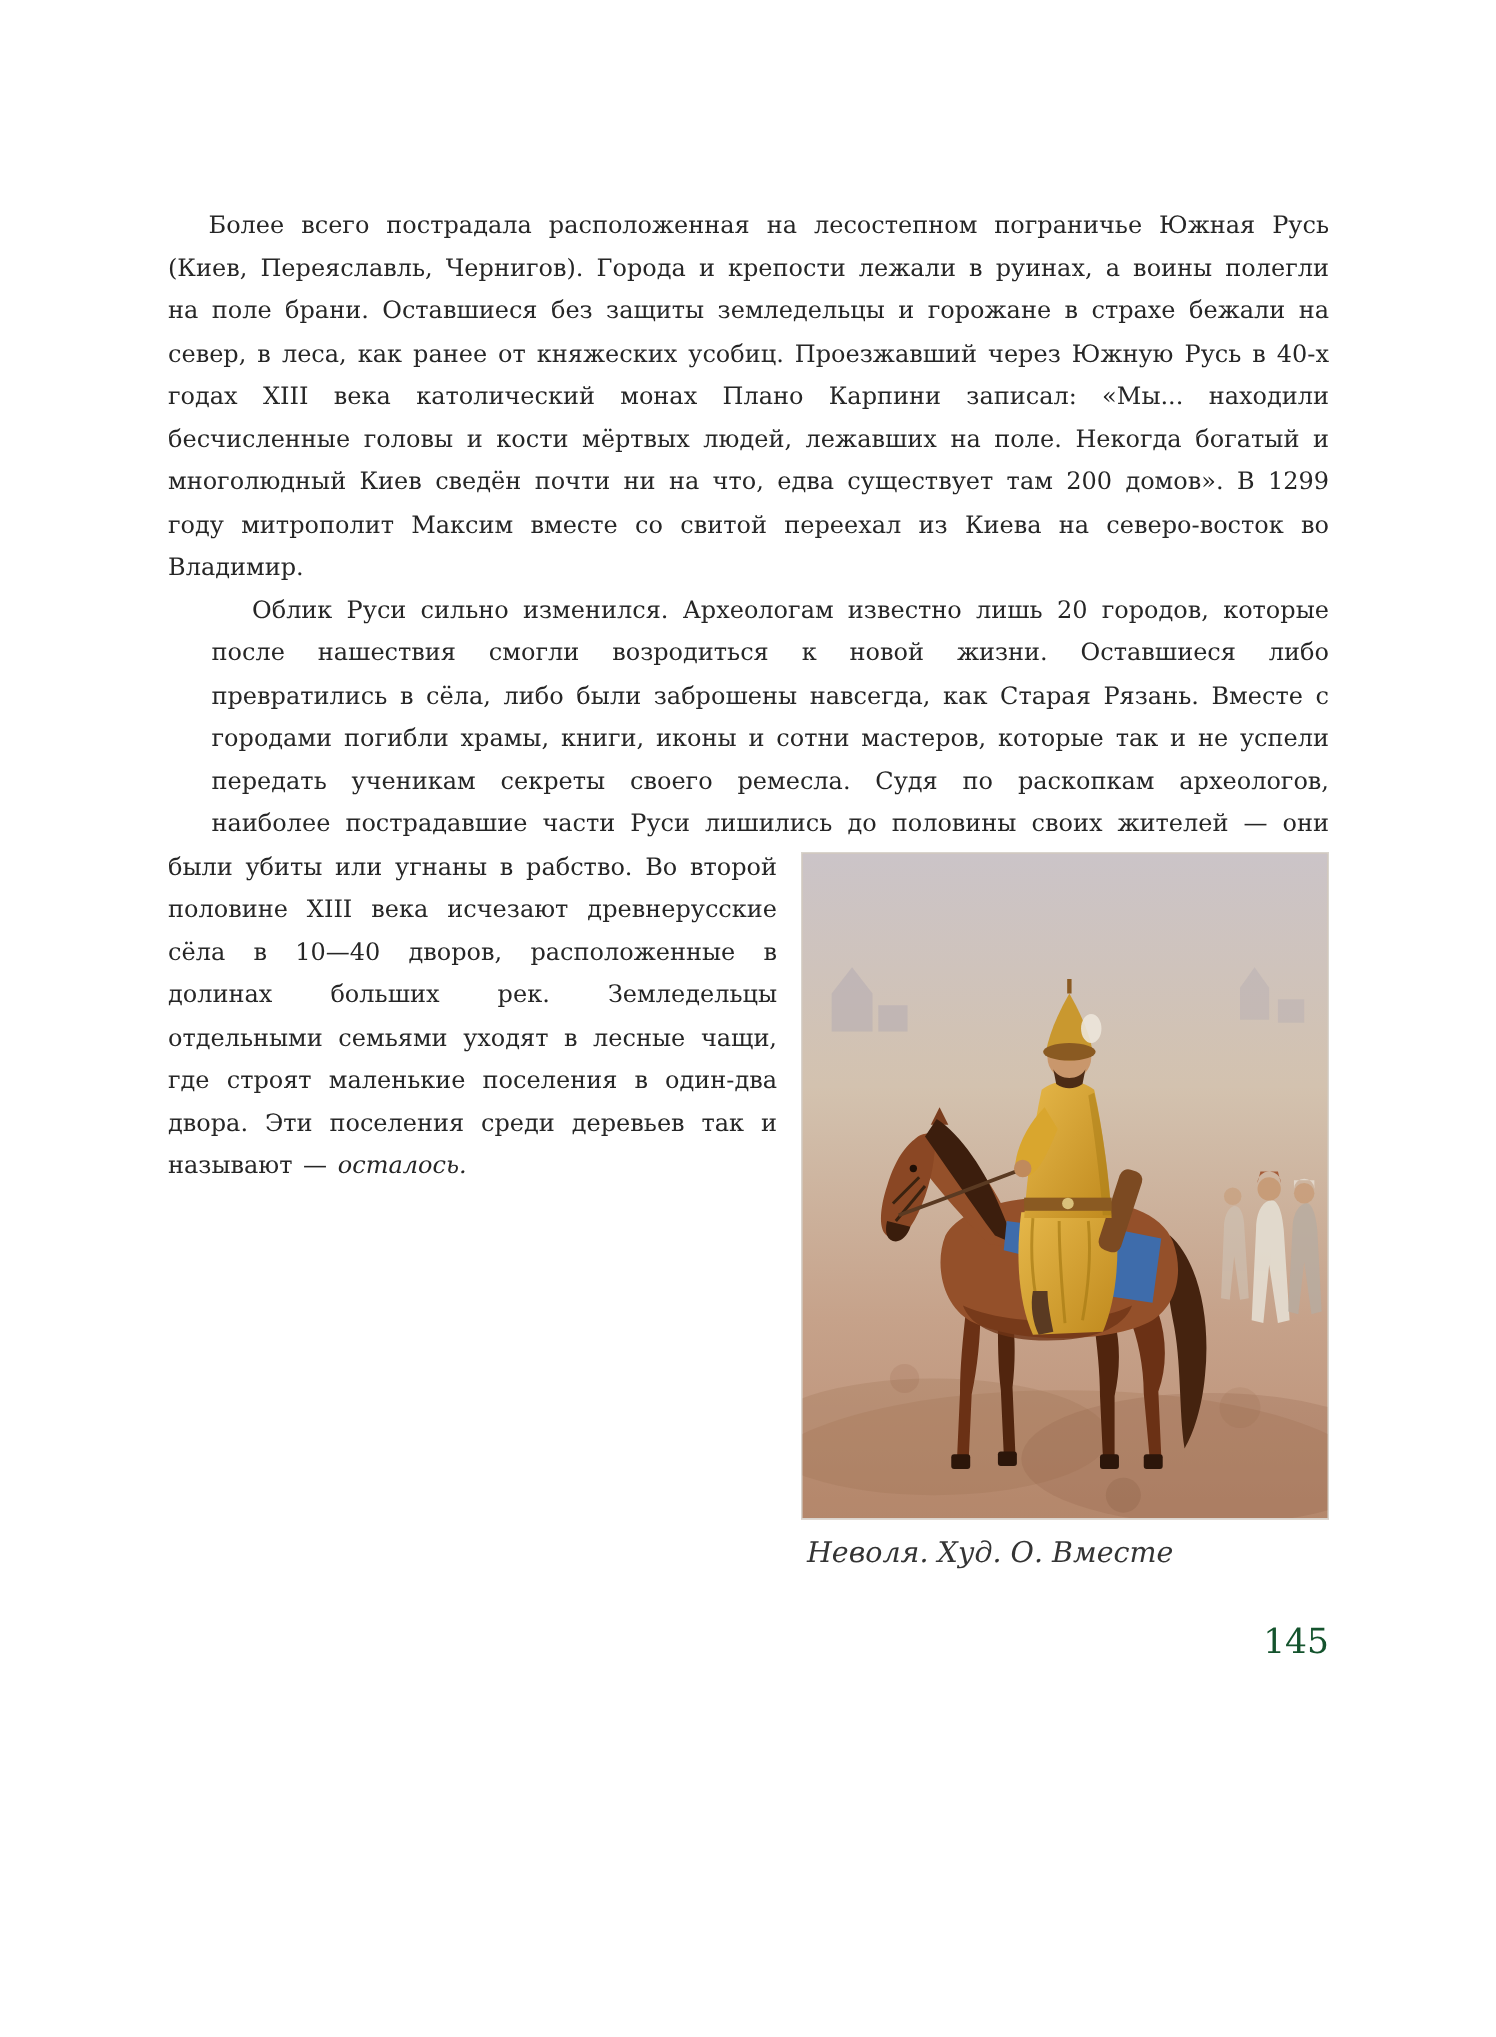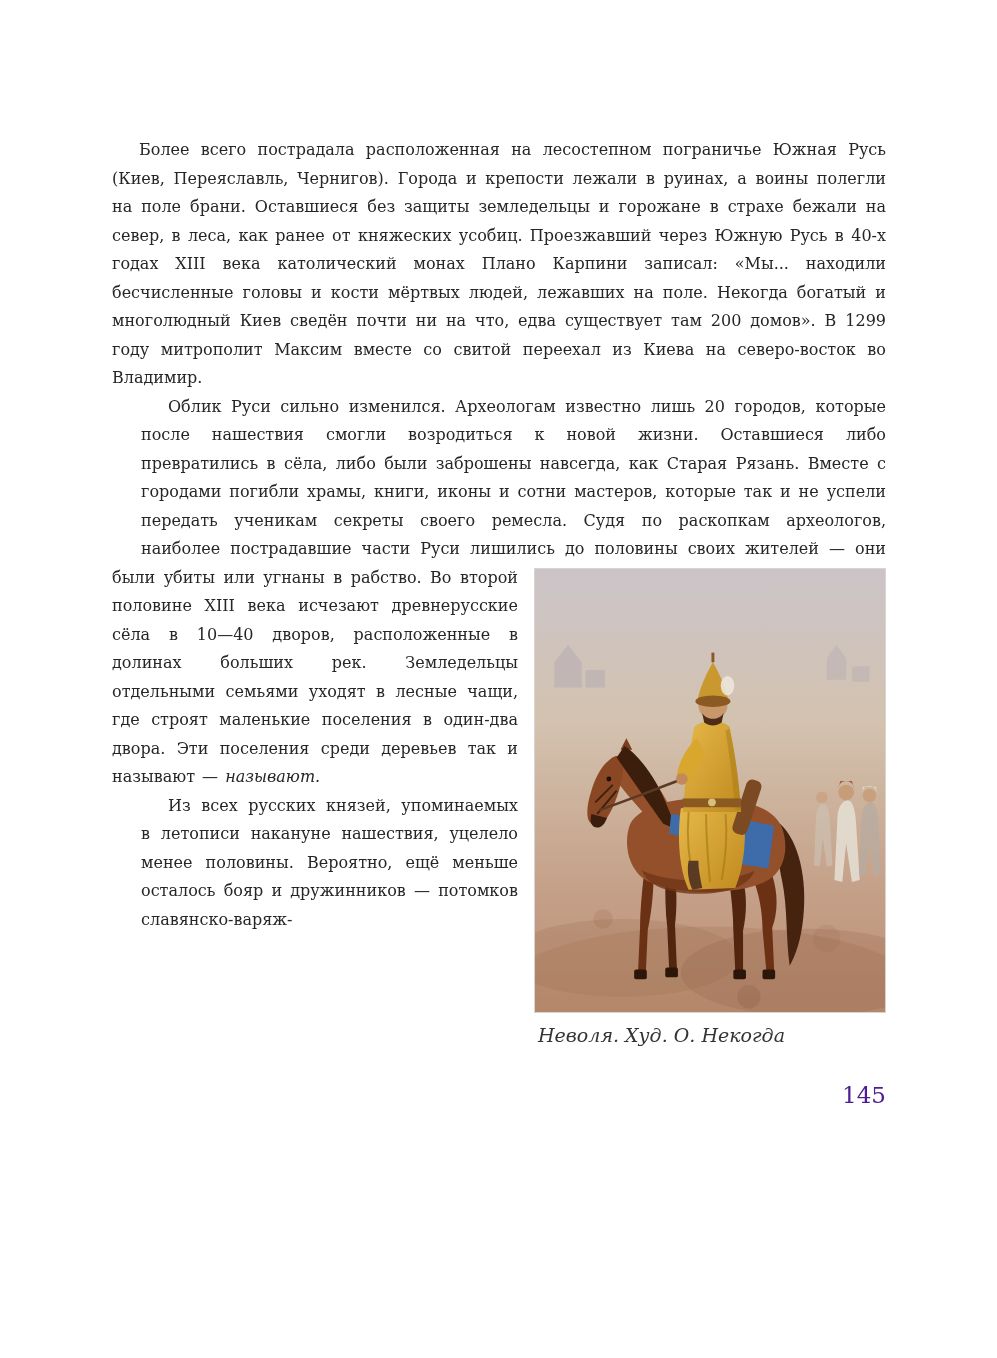--- a/index.html
+++ b/index.html
@@ -44,37 +44,36 @@
     margin-top: 11px;
     font-size: 19px;
     font-style: italic;
     color: #343434;
     padding-left: 4px;
   }
   .page-number {
     margin-top: 36px;
     text-align: right;
     font-size: 23px;
-    color: #4c1d95;
+    color: #14532d;
   }
 </style>
 </head>
 <body>
 
 <div class="page">
   <main>
 
     <p class="para indent">Более всего пострадала расположенная на лесостепном пограничье Южная Русь (Киев, Переяславль, Чернигов). Города и крепости лежали в руинах, а воины полегли на поле брани. Оставшиеся без защиты земледельцы и горожане в страхе бежали на север, в леса, как ранее от княжеских усобиц. Проезжавший через Южную Русь в 40-х годах XIII века католический монах Плано Карпини записал: «Мы... находили бесчисленные головы и кости мёртвых людей, лежавших на поле. Некогда богатый и многолюдный Киев сведён почти ни на что, едва существует там 200 домов». В 1299 году митрополит Максим вместе со свитой переехал из Киева на северо-восток во Владимир.</p>
 
     <p class="para indent cont">Облик Руси сильно изменился. Археологам известно лишь 20 городов, которые после нашествия смогли возродиться к новой жизни. Оставшиеся либо превратились в сёла, либо были заброшены навсегда, как Старая Рязань. Вместе с городами погибли храмы, книги, иконы и сотни мастеров, которые так и не успели передать ученикам секреты своего ремесла. Судя по раскопкам археологов, наиболее пострадавшие части Руси лишились до половины своих жителей — они</p>
 
     <div class="columns">
       <div class="col-text">
-        <p class="para"><span>были убиты или угнаны в рабство. Во второй половине XIII века исчезают древнерусские сёла в 10—40 дворов, расположенные в долинах больших рек. Земледельцы отдельными семьями уходят в лесные чащи, где строят маленькие поселения в один-два двора. Эти поселения среди деревьев так и называют — </span><em>называют.</em></p>
-        <p class="para indent cont">Из всех русских князей, упоминаемых в летописи накануне нашествия, уцелело менее половины. Вероятно, ещё меньше осталось бояр и дружинников — потомков славянско-варяж-</p>
+        <p class="para"><span>были убиты или угнаны в рабство. Во второй половине XIII века исчезают древнерусские сёла в 10—40 дворов, расположенные в долинах больших рек. Земледельцы отдельными семьями уходят в лесные чащи, где строят маленькие поселения в один-два двора. Эти поселения среди деревьев так и называют — </span><em>осталось.</em></p>
       </div>
 
       <figure class="figure">
         <div class="art">
           <svg viewBox="0 0 360 456" xmlns="http://www.w3.org/2000/svg">
             <defs>
               <linearGradient id="bg" x1="0" y1="0" x2="0" y2="1">
                 <stop offset="0" stop-color="#cbc4c8"></stop>
                 <stop offset="0.35" stop-color="#d3c2af"></stop>
                 <stop offset="0.7" stop-color="#c6a28a"></stop>
@@ -158,20 +157,20 @@
             <ellipse cx="183" cy="136" rx="18" ry="6" fill="#8a5a22"></ellipse>
             <ellipse cx="198" cy="120" rx="7" ry="10" fill="#ece6da" opacity="0.9"></ellipse>
 
             <path d="M158 300 c-2 10 0 22 4 30 l10 -2 c-2 -10 -4 -20 -4 -28 z" fill="#5a3a22"></path>
 
             <circle cx="70" cy="360" r="10" fill="#8a5a3a" opacity="0.15"></circle>
             <circle cx="300" cy="380" r="14" fill="#8a5a3a" opacity="0.12"></circle>
             <circle cx="220" cy="440" r="12" fill="#6a4228" opacity="0.15"></circle>
           </svg>
         </div>
-        <figcaption class="caption">Неволя. Худ. О. Некогда</figcaption>
+        <figcaption class="caption">Неволя. Худ. О. Вместе</figcaption>
       </figure>
     </div>
 
     <div class="page-number">145</div>
 
   </main>
 </div>
 
 </body></html>

